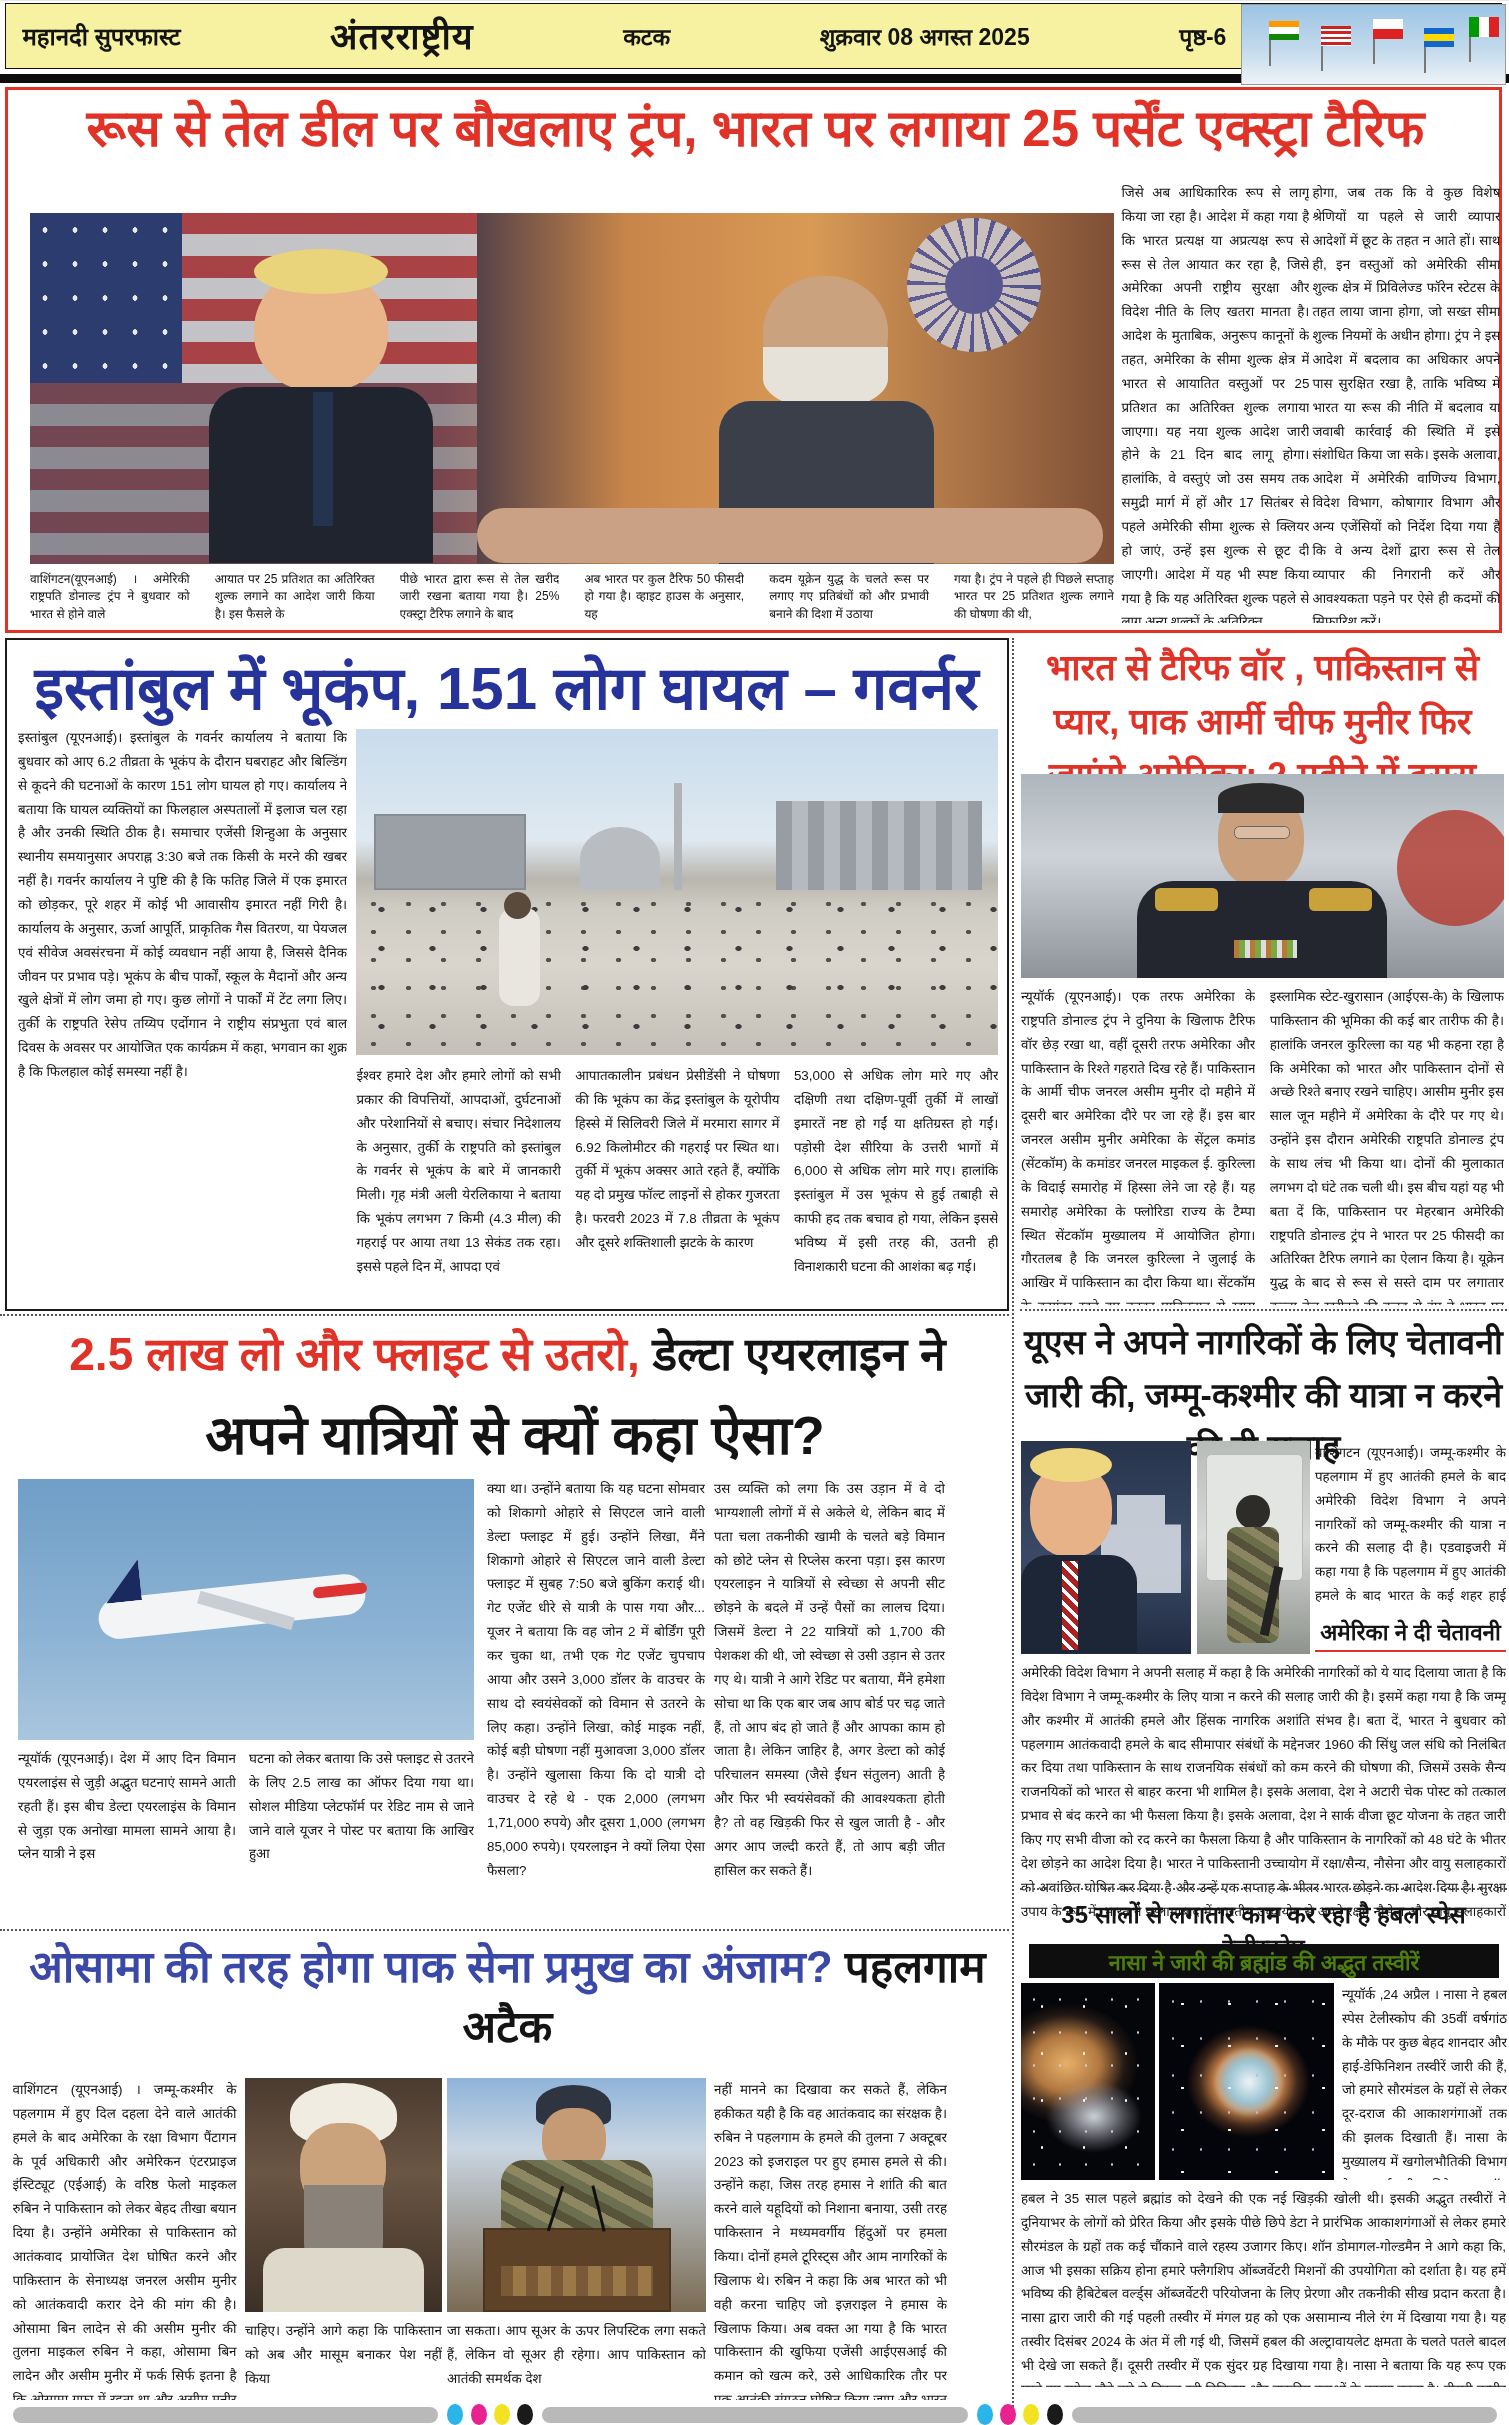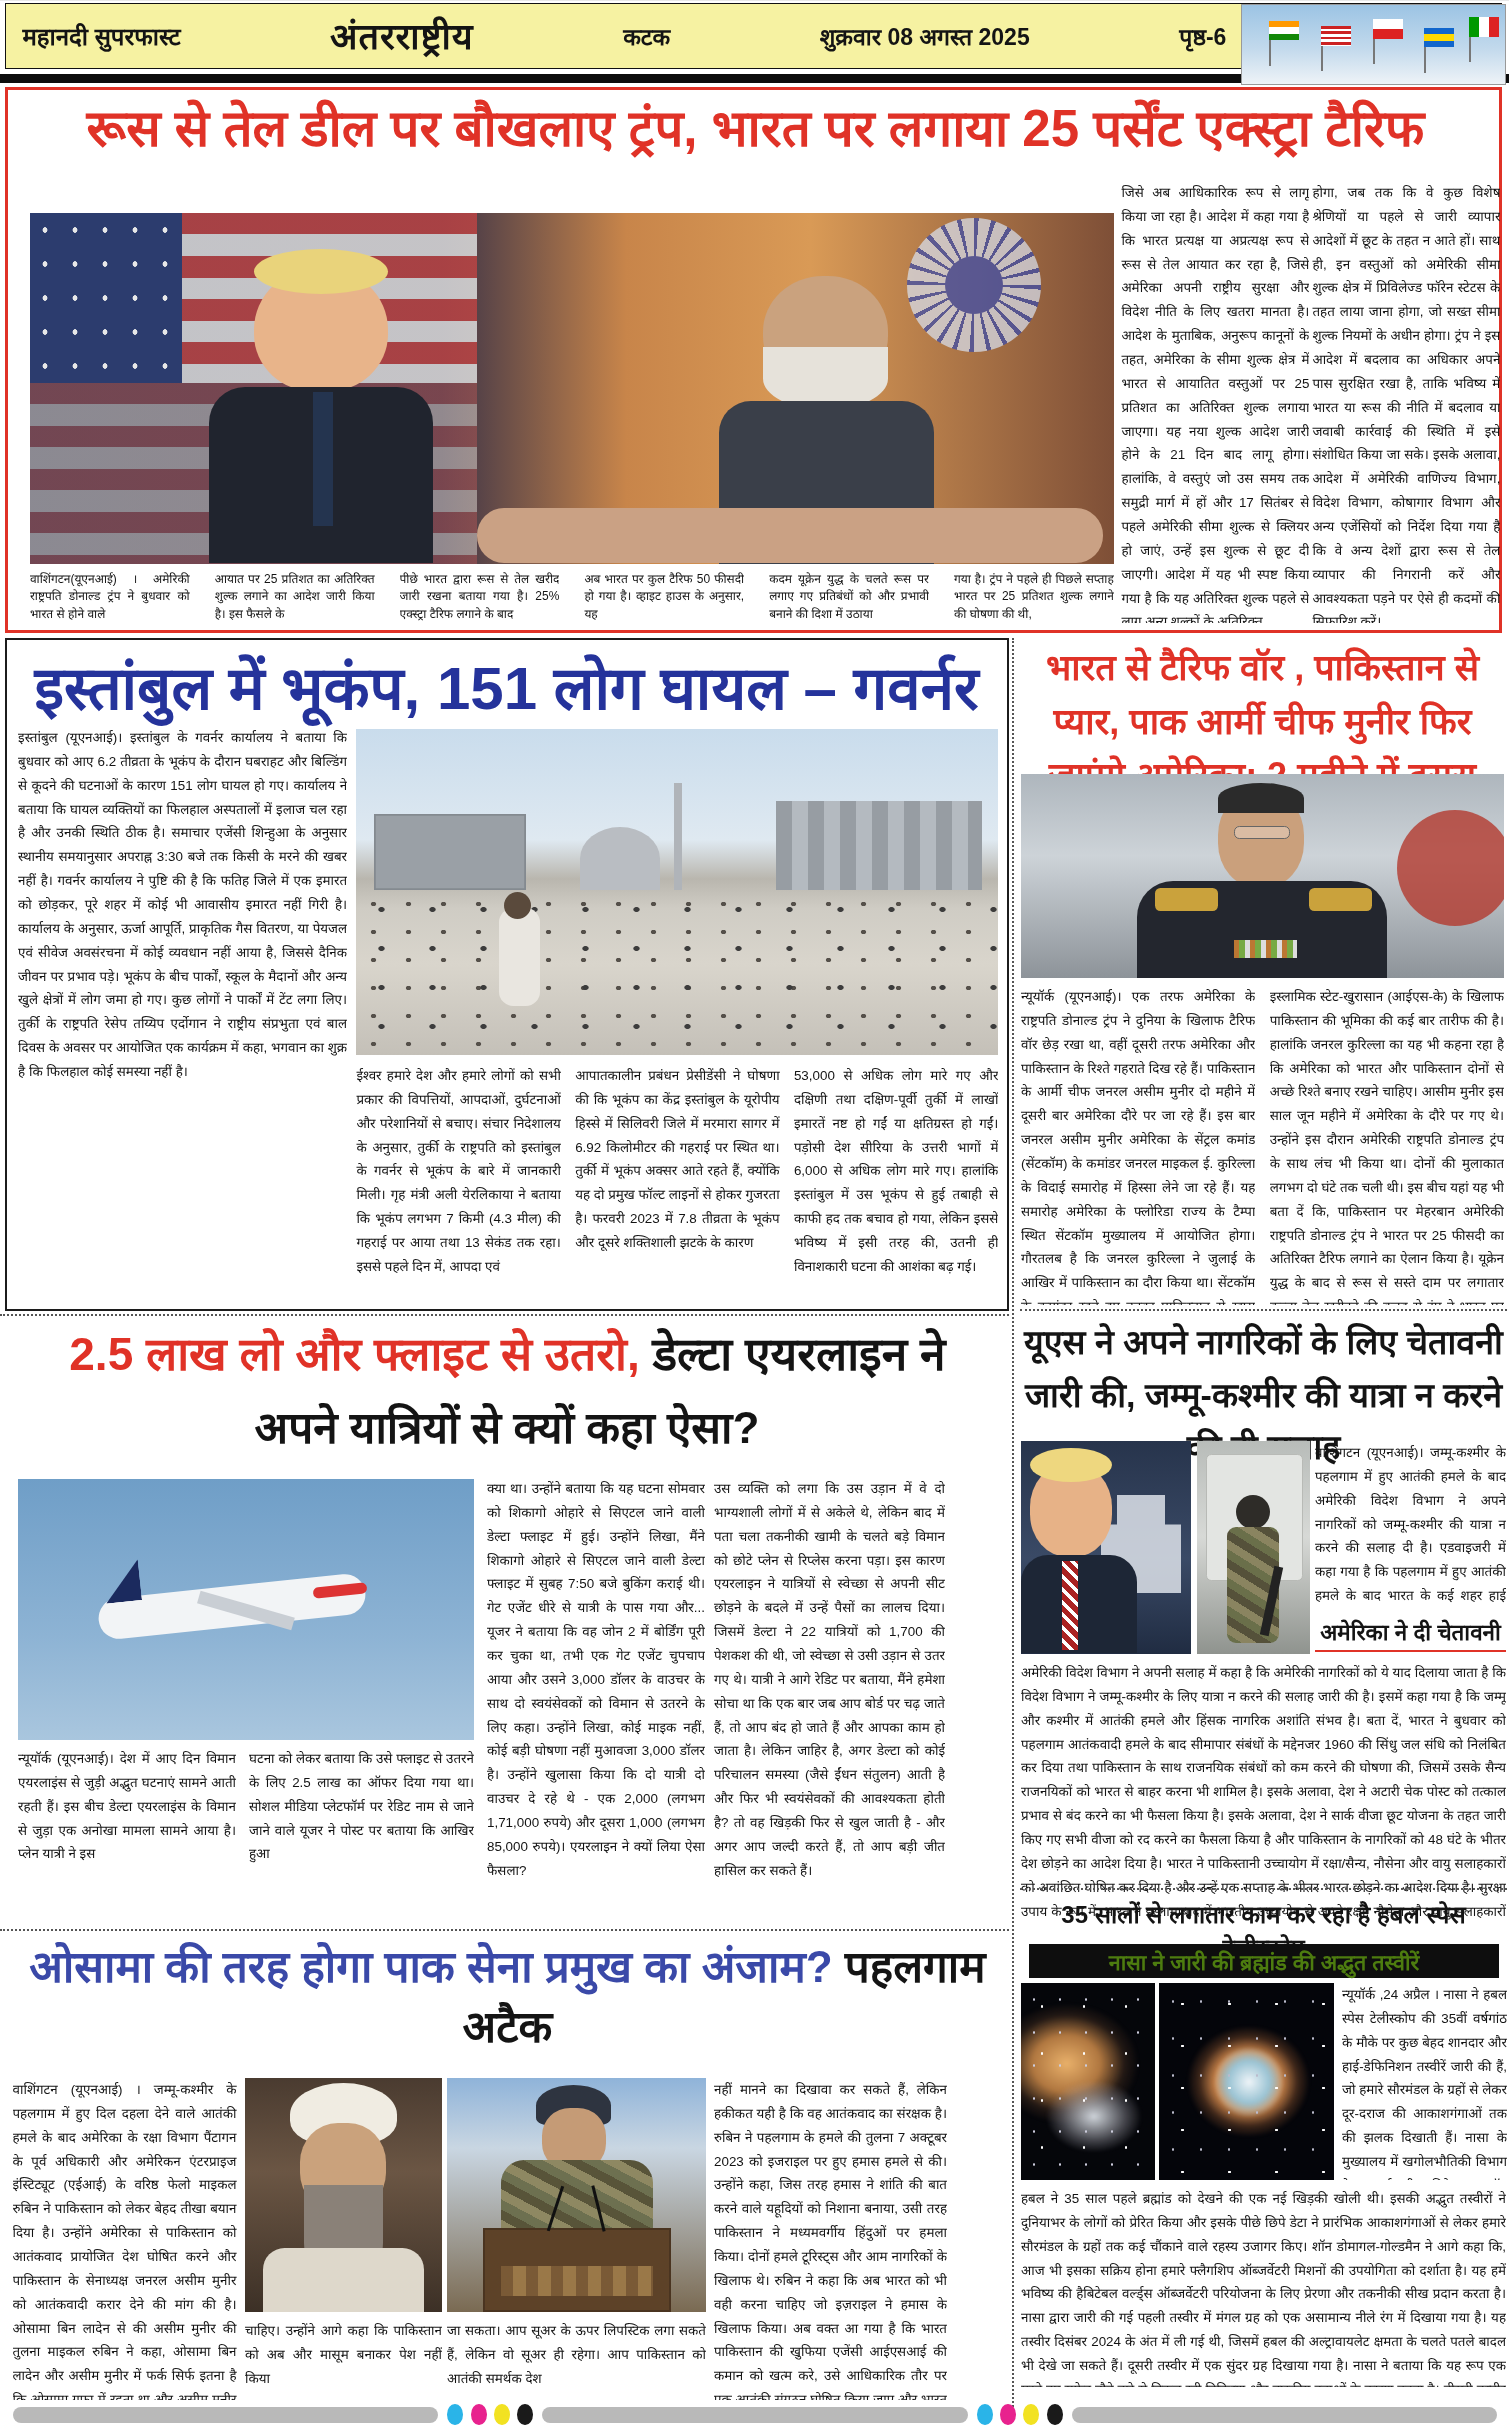--- a/index.html
+++ b/index.html
@@ -40,21 +40,21 @@
   .ist-cols{left:349px;top:424px;width:642px;height:234px;display:flex;gap:14.3px;}
   .ist-cols .body-col{flex:1;}
   
   .munir-headline{left:1021px;top:640px;width:483px;height:127px;font-size:36px;font-weight:bold;text-align:center;line-height:1.5;}
   .munir-photo{left:1021px;top:773px;width:483px;height:204px;overflow:hidden;
      background:linear-gradient(180deg,#aeb6bd 0%,#cdd3d8 40%,#8d9399 100%);}
   .munir-cols{left:1021px;top:984px;width:483px;height:320px;display:flex;gap:14.3px;}
   .munir-cols .body-col{flex:1;}
   
   .delta-h1{left:5.4px;top:1320px;width:1004px;height:73px;font-size:46px;font-weight:bold;text-align:center;}
-  .delta-h2{left:5px;top:1395px;width:1004px;height:72px;font-size:44px;font-weight:bold;text-align:center;}
+  .delta-h2{left:13px;top:1395px;width:1004px;height:72px;font-size:54px;font-weight:bold;text-align:center;}
   .delta-photo{left:18px;top:1478px;width:456px;height:261px;overflow:hidden;
      background:linear-gradient(180deg,#6f9ec7 0%,#8db3d4 60%,#a9c6de 100%);}
   .delta-capA{left:18px;top:1746px;width:218px;height:184px;}
   .delta-capB{left:249px;top:1746px;width:225px;height:184px;}
   .delta-col3{left:487px;top:1476px;width:218px;height:454px;}
   .delta-col4{left:714px;top:1476px;width:231px;height:454px;}
   
   .adv-headline{left:1021px;top:1315px;width:485px;height:118px;font-size:34px;font-weight:bold;text-align:center;line-height:1.55;}
   .adv-trump{left:1021px;top:1440px;width:170px;height:213px;overflow:hidden;
      background:linear-gradient(180deg,#27344c 0%,#3a4a66 55%,#202c42 100%);}

